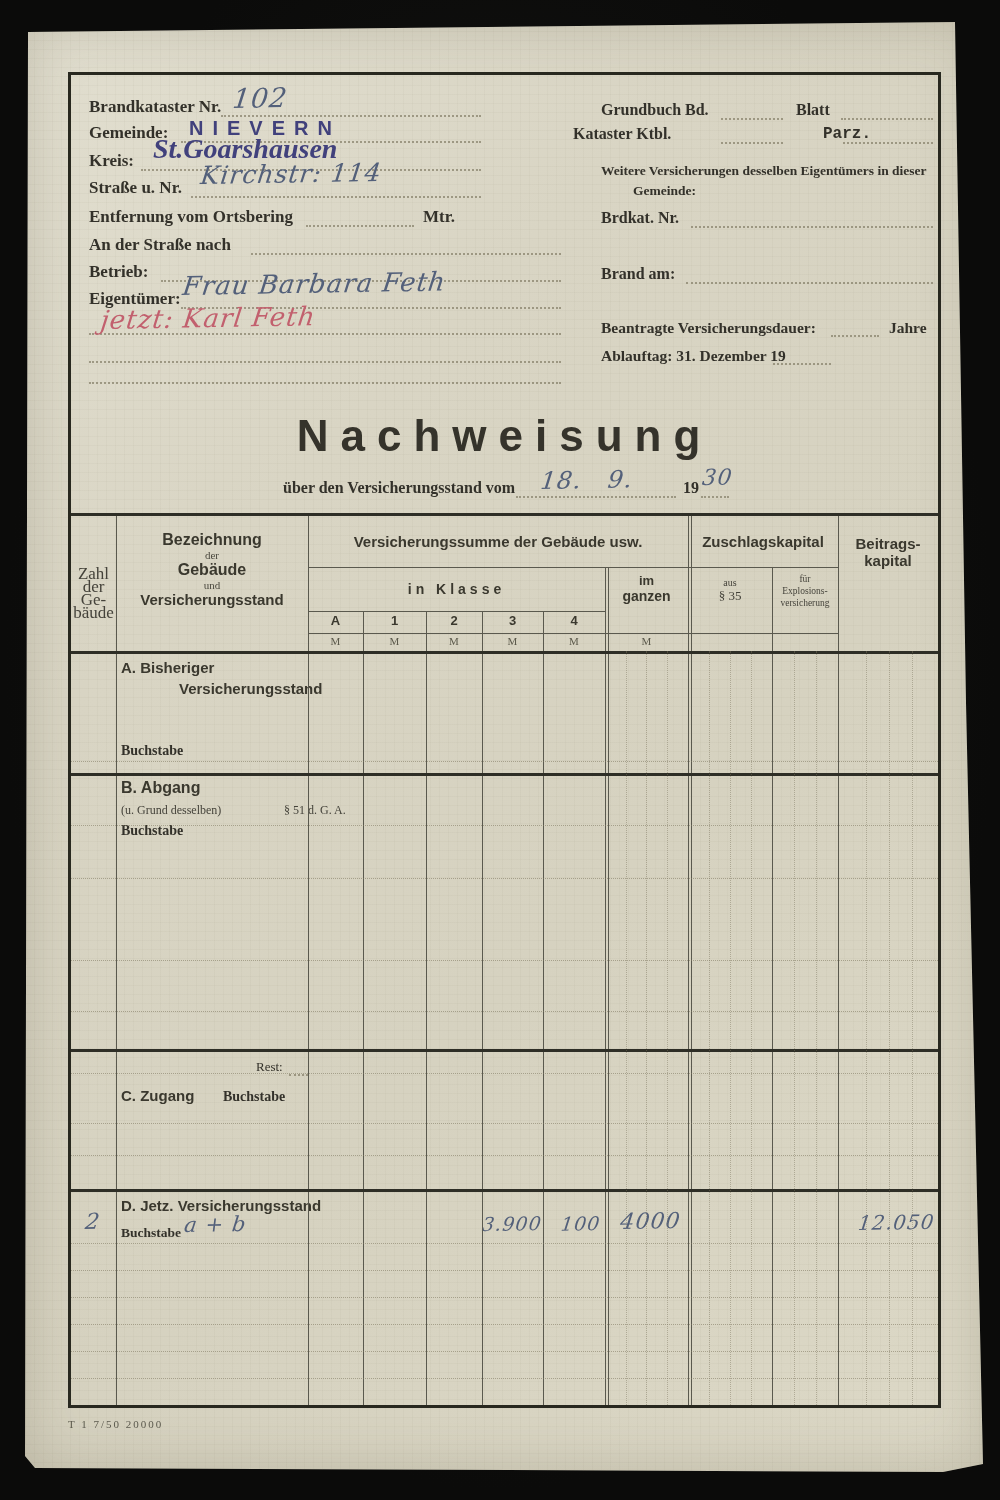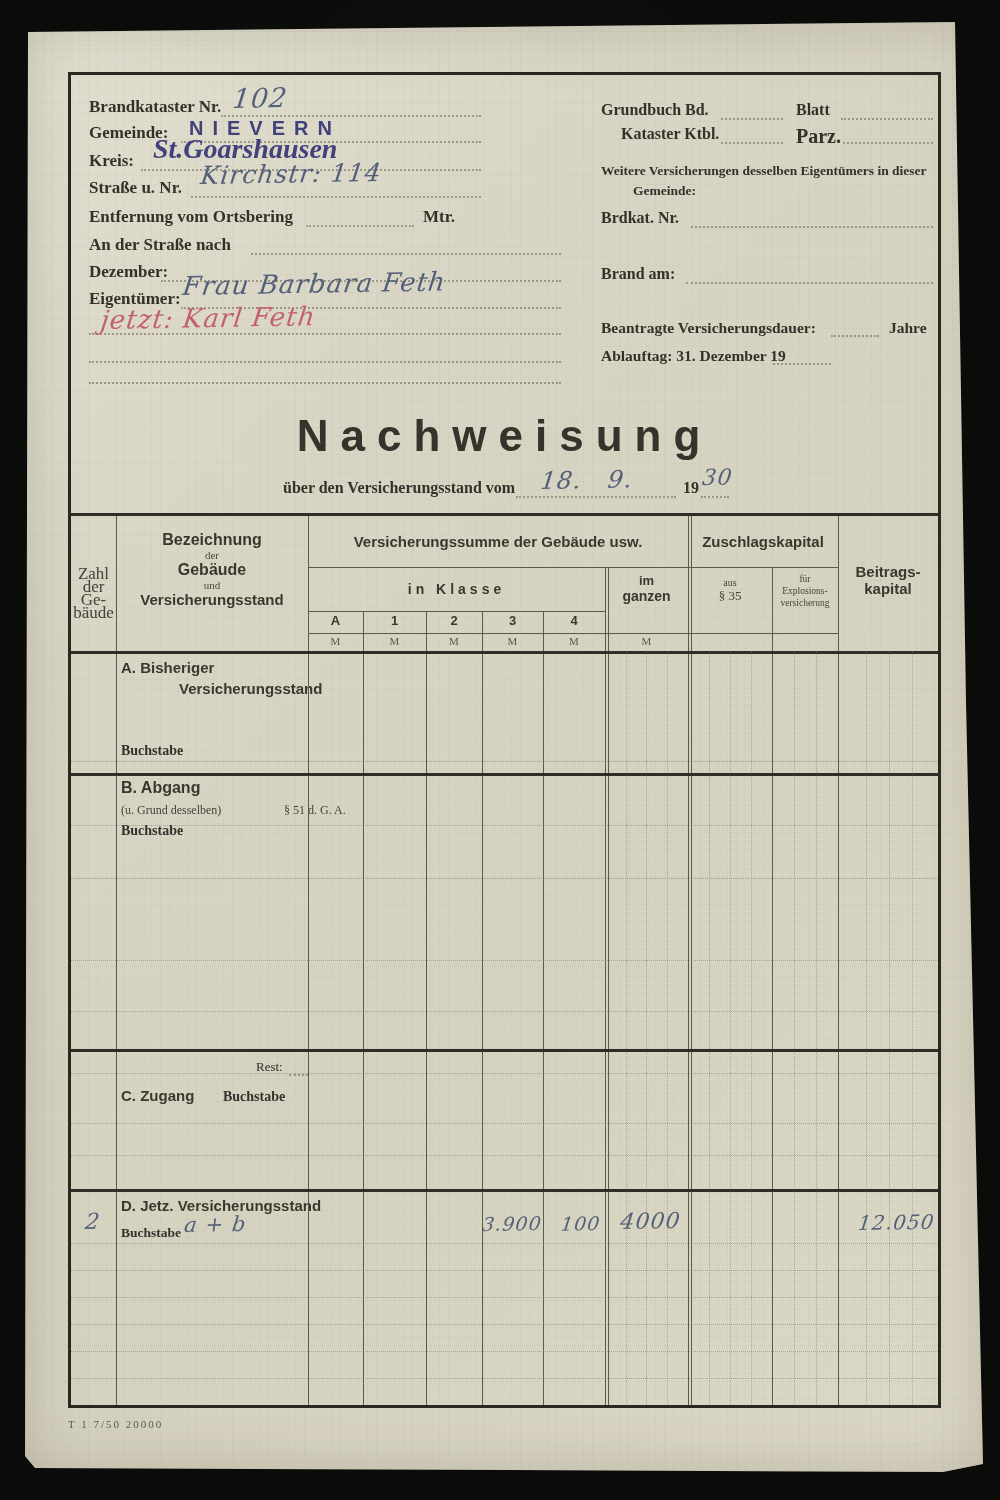--- a/index.html
+++ b/index.html
@@ -60,40 +60,40 @@
     <div class="abs dots" style="left:120px;top:121px;width:290px;"></div>
     <div class="abs hand" style="left:128px;top:86px;font-size:25px;">Kirchstr: 114</div>
 
     <div class="abs lbl" style="left:18px;top:132px;">Entfernung vom Ortsbering</div>
     <div class="abs dots" style="left:235px;top:150px;width:108px;"></div>
     <div class="abs lbl" style="left:352px;top:132px;">Mtr.</div>
 
     <div class="abs lbl" style="left:18px;top:160px;">An der Straße nach</div>
     <div class="abs dots" style="left:180px;top:178px;width:310px;"></div>
 
-    <div class="abs lbl" style="left:18px;top:187px;">Dezember:</div>
+    <div class="abs lbl" style="left:18px;top:187px;">Betrieb:</div>
     <div class="abs dots" style="left:90px;top:205px;width:400px;"></div>
 
     <div class="abs lbl" style="left:18px;top:214px;">Eigentümer:</div>
     <div class="abs dots" style="left:110px;top:232px;width:380px;"></div>
     <div class="abs hand" style="left:110px;top:196px;font-size:26px;">Frau Barbara Feth</div>
 
     <div class="abs dots" style="left:18px;top:258px;width:472px;"></div>
     <div class="abs dots" style="left:18px;top:286px;width:472px;"></div>
     <div class="abs dots" style="left:18px;top:307px;width:472px;"></div>
     <div class="abs hand hand-red" style="left:28px;top:230px;font-size:26px;">jetzt: Karl Feth</div>
 
     <div class="abs lbl" style="left:530px;top:26px;font-size:16px;">Grundbuch Bd.</div>
     <div class="abs dots" style="left:650px;top:43px;width:62px;"></div>
     <div class="abs lbl" style="left:725px;top:26px;font-size:16px;">Blatt</div>
     <div class="abs dots" style="left:770px;top:43px;width:92px;"></div>
 
-    <div class="abs lbl" style="left:550px;top:50px;font-size:16px;">Kataster Ktbl.</div>
+    <div class="abs lbl" style="left:502px;top:50px;font-size:16px;">Kataster Ktbl.</div>
     <div class="abs dots" style="left:650px;top:67px;width:62px;"></div>
-    <div class="abs lbl" style="left:725px;top:50px;font-size:20px;">Parz.</div>
+    <div class="abs lbl" style="left:752px;top:50px;font-size:16px;font-family:Liberation Mono, monospace;">Parz.</div>
     <div class="abs dots" style="left:772px;top:67px;width:90px;"></div>
 
     <div class="abs lbl" style="left:530px;top:88px;font-size:13.5px;">Weitere Versicherungen desselben Eigentümers in dieser</div>
     <div class="abs lbl" style="left:562px;top:108px;font-size:13.5px;">Gemeinde:</div>
 
     <div class="abs lbl" style="left:530px;top:134px;font-size:16px;">Brdkat. Nr.</div>
     <div class="abs dots" style="left:620px;top:151px;width:242px;"></div>
 
     <div class="abs lbl" style="left:530px;top:190px;font-size:16px;">Brand am:</div>
     <div class="abs dots" style="left:615px;top:207px;width:247px;"></div>
@@ -121,21 +121,21 @@
     </div>
     <div class="abs ctr" style="left:45px;top:456px;width:192px;">
       <div class="sans" style="font-size:16px;">Bezeichnung</div>
       <div style="font-size:11px;color:#4a483e;">der</div>
       <div class="sans" style="font-size:16px;">Gebäude</div>
       <div style="font-size:11px;color:#4a483e;">und</div>
       <div class="sans" style="font-size:15px;">Versicherungsstand</div>
     </div>
     <div class="abs sans ctr" style="left:237px;top:458px;width:380px;font-size:15px;">Versicherungssumme der Gebäude usw.</div>
     <div class="abs sans ctr" style="left:617px;top:458px;width:150px;font-size:15px;">Zuschlagskapital</div>
-    <div class="abs ctr" style="left:767px;top:488px;width:100px;">
+    <div class="abs ctr" style="left:767px;top:460px;width:100px;">
       <div class="sans" style="font-size:15px;">Beitrags-</div>
       <div class="sans" style="font-size:15px;">kapital</div>
     </div>
     <div class="abs sans ctr" style="left:237px;top:506px;width:297px;font-size:14px;letter-spacing:4px;">in Klasse</div>
     <div class="abs ctr" style="left:534px;top:498px;width:83px;">
       <div class="sans" style="font-size:13px;">im</div>
       <div class="sans" style="font-size:14px;">ganzen</div>
     </div>
     <div class="abs ctr" style="left:617px;top:502px;width:84px;color:#44423a;">
       <div style="font-size:10px;">aus</div>

